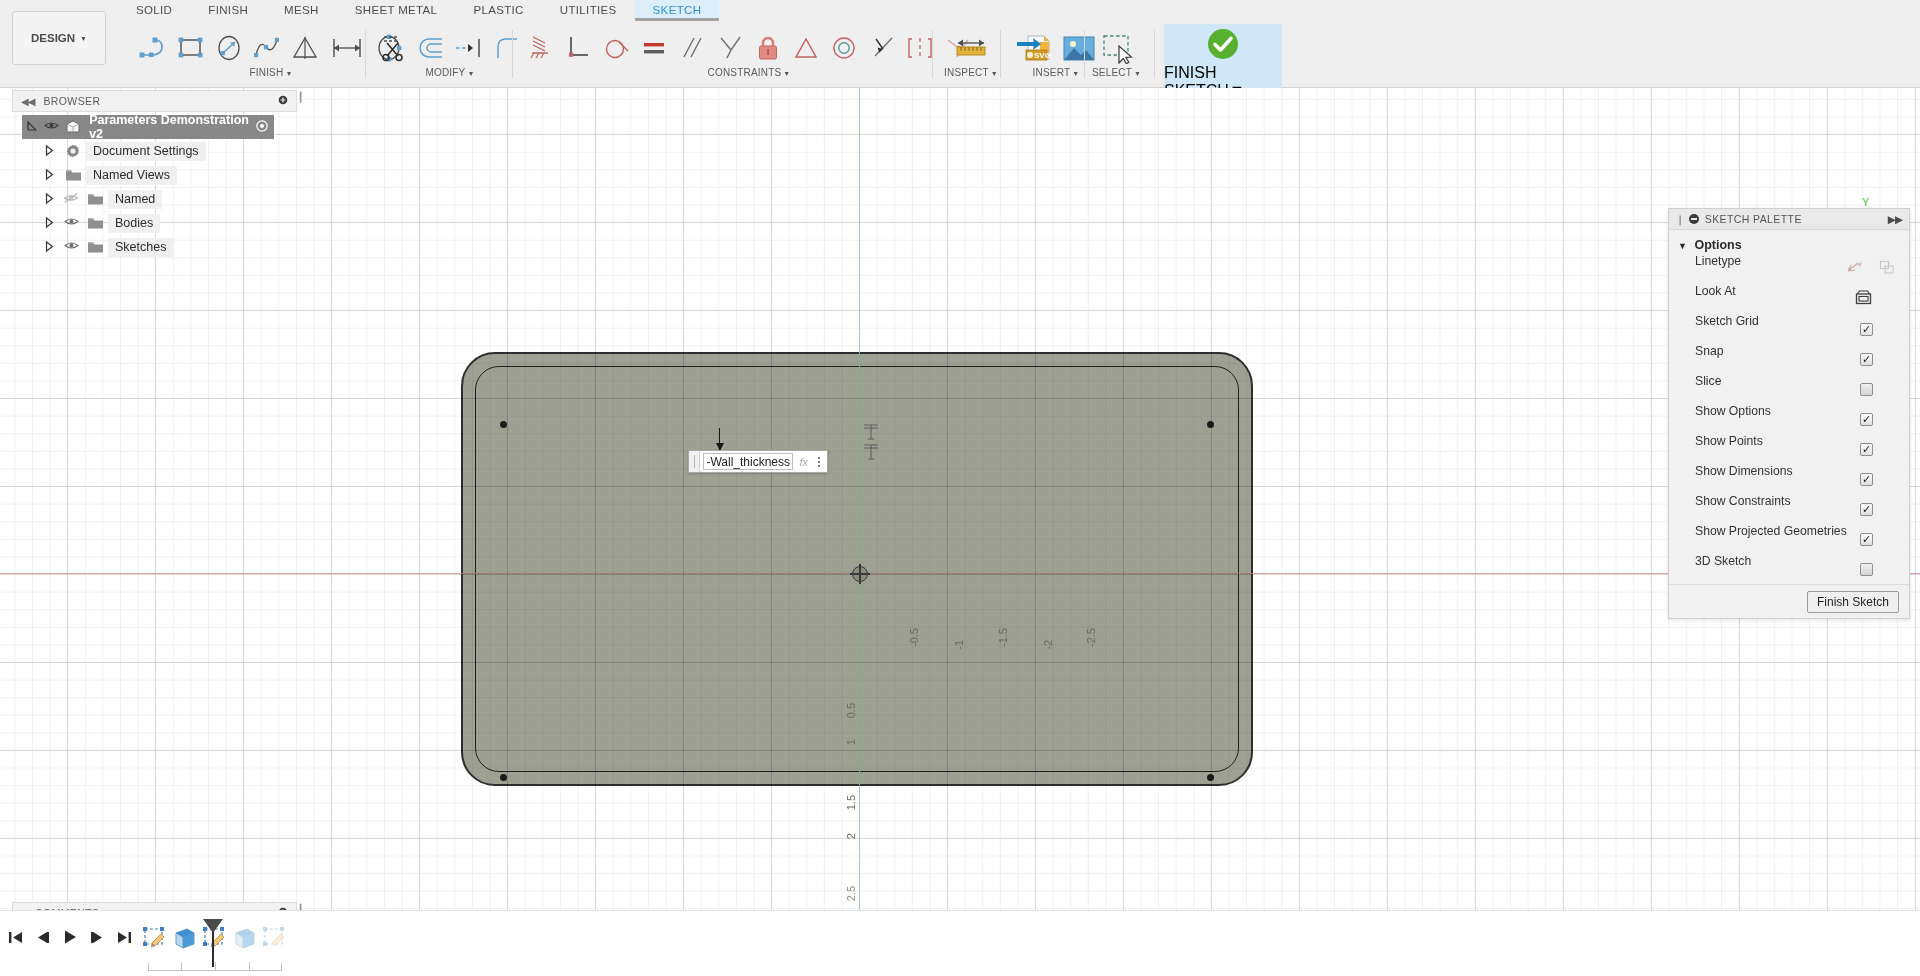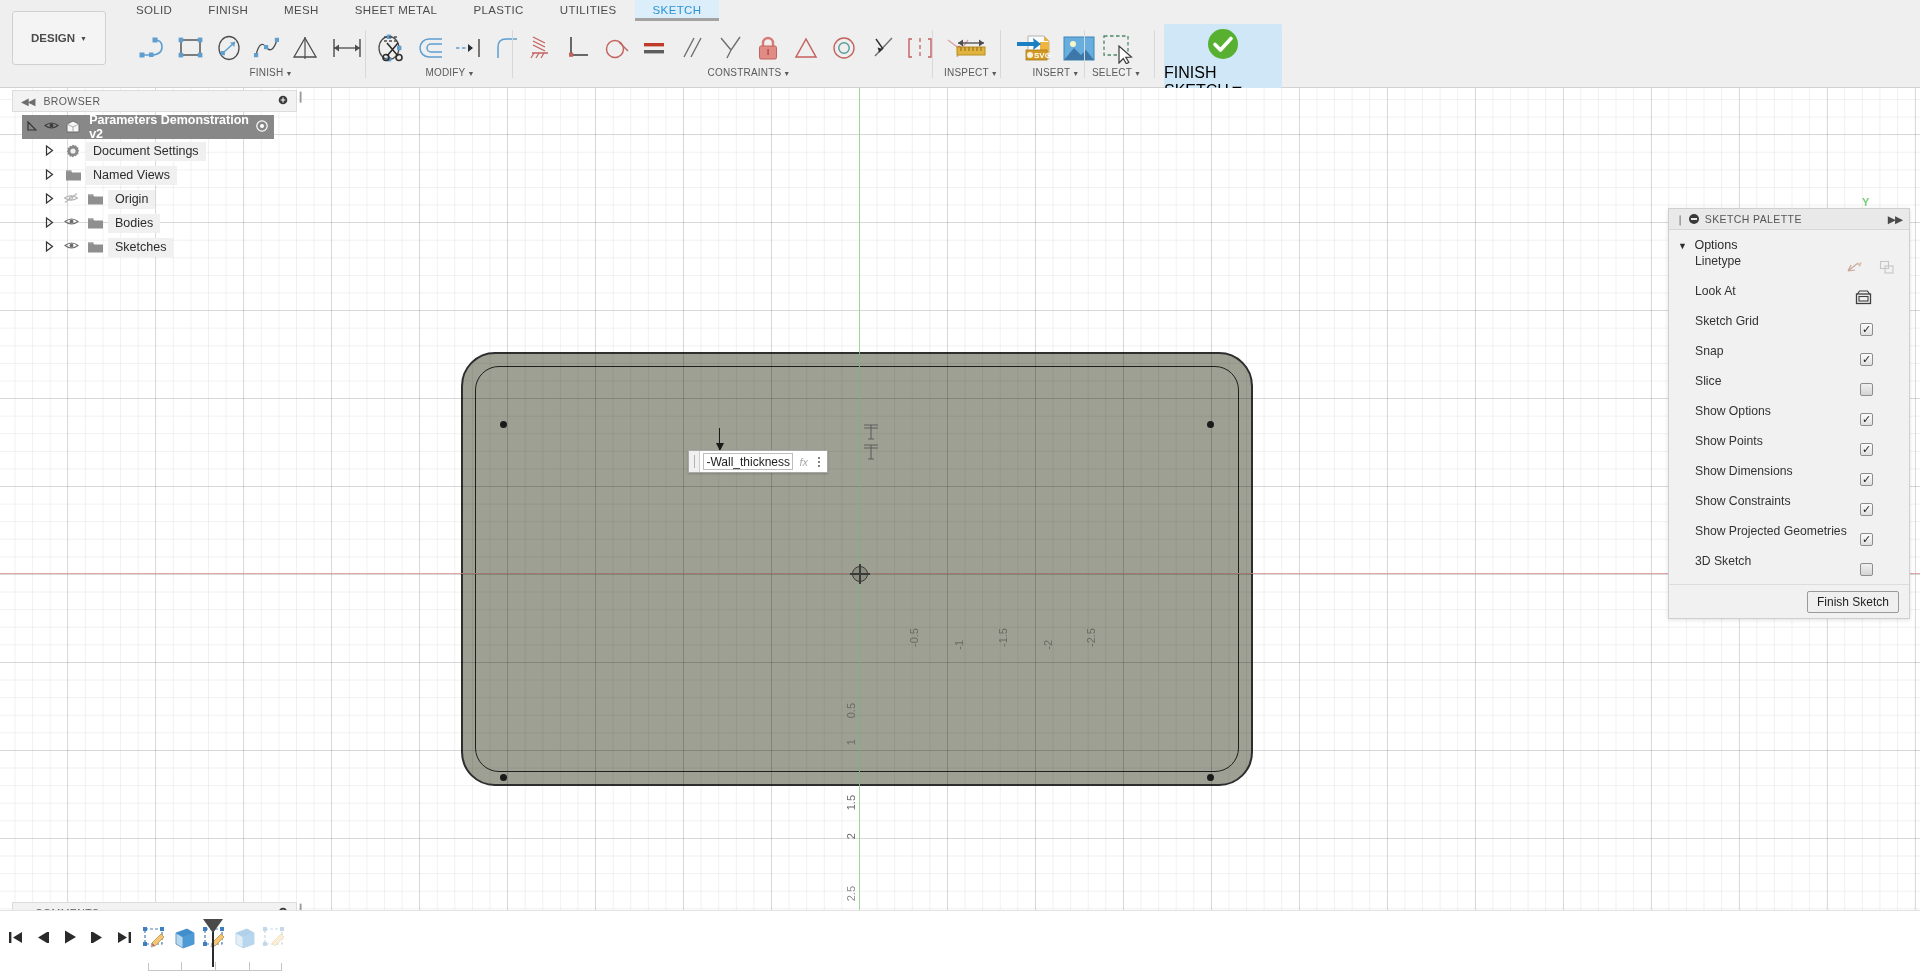--- a/index.html
+++ b/index.html
@@ -261,21 +261,21 @@
   #palette-head .grip { color: #a0a0a0; margin-right: 4px; font-size: 10px;}
   #palette-head .pin {
     width: 10px; height: 10px; border-radius: 50%;
     background: #3a3a3a; margin-right: 6px; position: relative;
   }
   #palette-head .pin::after{
     content:""; position:absolute; left:2px; top:4.3px; width:6px; height:1.6px; background:#e9e9e9;
   }
   #palette-head .expand { margin-left: auto; letter-spacing:-1px; color:#4a4a4a; }
   #palette-section {
-    padding: 8px 0 2px 9px; font-size: 12.5px; font-weight: normal; color: #2c2c2c;
+    padding: 8px 0 2px 9px; font-size: 12.5px; font-weight: bold; color: #2c2c2c;
   }
   #palette-section .tri { font-size: 9px; margin-right: 4px; }
   .prow {
     height: 30px; display: flex; 
     padding-left: 26px; padding-right: 14px;
     font-size: 12.2px; color: #333;
   }
   .prow .ctl { margin-left: auto; display: flex; align-items: center; gap: 16px; }
   .cbox {
     width: 13px; height: 13px; border: 1px solid #8d8d8d;
@@ -783,21 +783,21 @@
             <circle cx="8" cy="6" r="1.9" fill="none" stroke="#b4b4b4" stroke-width="1"></circle>
             <path d="M2 10.5 L14 1.5" stroke="#b4b4b4" stroke-width="1.2"></path>
           </svg>
       </span>
       <span class="ricon">
         <svg width="17" height="14" viewBox="0 0 17 14">
             <path d="M1 3 h5 l1.4 1.6 h8.6 v8 H1 Z" fill="#8f8f8f"></path>
             <path d="M1 2 h5.5 v1.4 H1 Z" fill="#b2b2b2"></path>
           </svg>
       </span>
-      <span class="lbl">Origin</span>
+      <span class="lbl">Named</span>
     </div>
 
     <div class="brow child">
       <span class="twisty">
         <svg width="9" height="11" viewBox="0 0 9 11">
             <path d="M1.5 1 L7.5 5.5 L1.5 10 Z" fill="none" stroke="#333" stroke-width="1.2"></path>
           </svg>
       </span>
       <span class="eye">
         <svg width="15" height="11" viewBox="0 0 15 11">

